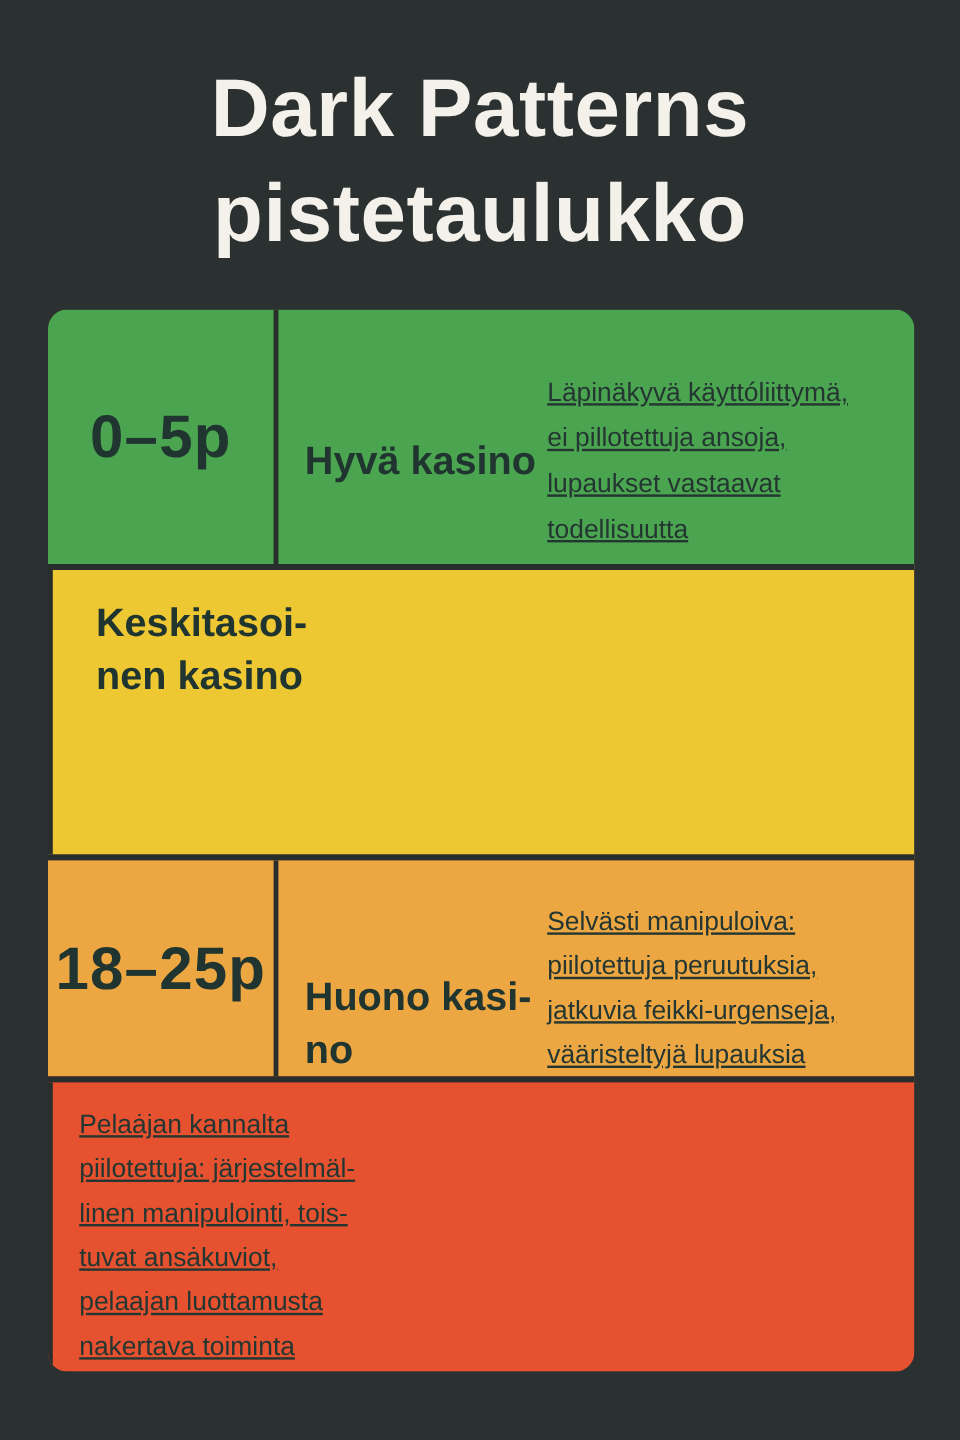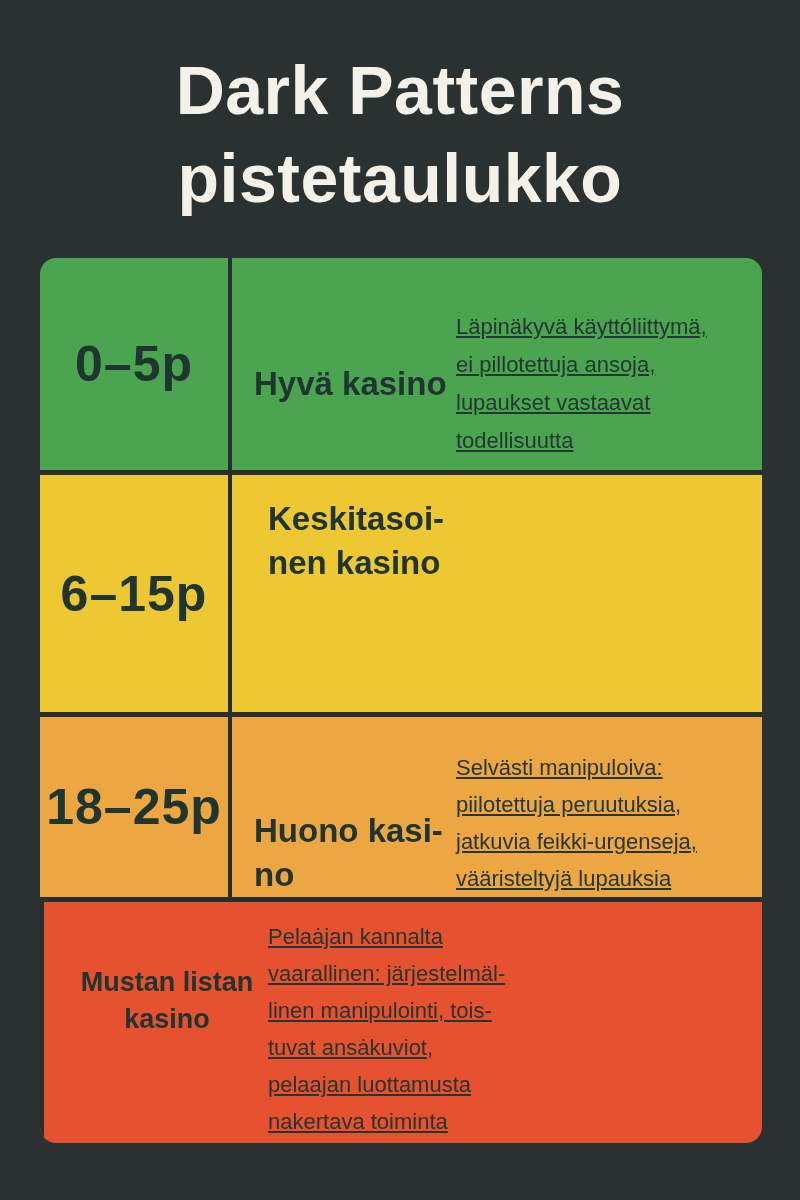--- a/index.html
+++ b/index.html
@@ -83,45 +83,42 @@
     <div class="body-col">
       <div class="row-name">Hyvä kasino</div>
       <div class="row-desc">Läpinäkyvä käyttóliittymä,
 ei pillotettuja ansoja,
 lupaukset vastaavat
 todellisuutta</div>
     </div>
   </div>
 
   <div class="row row-mid" style="background-color: rgb(238, 200, 50);">
-    <div class="score-col">6–15p</div>
     <div class="body-col">
       <div class="row-name">Keskitasoi-
 nen kasino</div>
     </div>
   </div>
 
   <div class="row row-bad" style="background-color: rgb(237, 167, 66);">
     <div class="score-col">18–25p</div>
     <div class="body-col">
       <div class="row-name">Huono kasi-
 no</div>
       <div class="row-desc">Selvästi manipuloiva:
 piilotettuja peruutuksia,
 jatkuvia feikki-urgenseja,
 vääristeltyjä lupauksia</div>
     </div>
   </div>
 
   <div class="row row-black" style="background-color: rgb(230, 81, 47);">
     <div class="body-col">
-      <div class="row-name">Mustan listan
-kasino</div>
       <div class="row-desc">Pelaȧjan kannalta
-vaarallinen: järjestelmäl-
+piilotettuja: järjestelmäl-
 linen manipulointi, tois-
 tuvat ansȧkuviot,
 pelaajan luottamusta
 nakertava toiminta</div>
     </div>
   </div>
 
 </div>
 
 </body></html>

